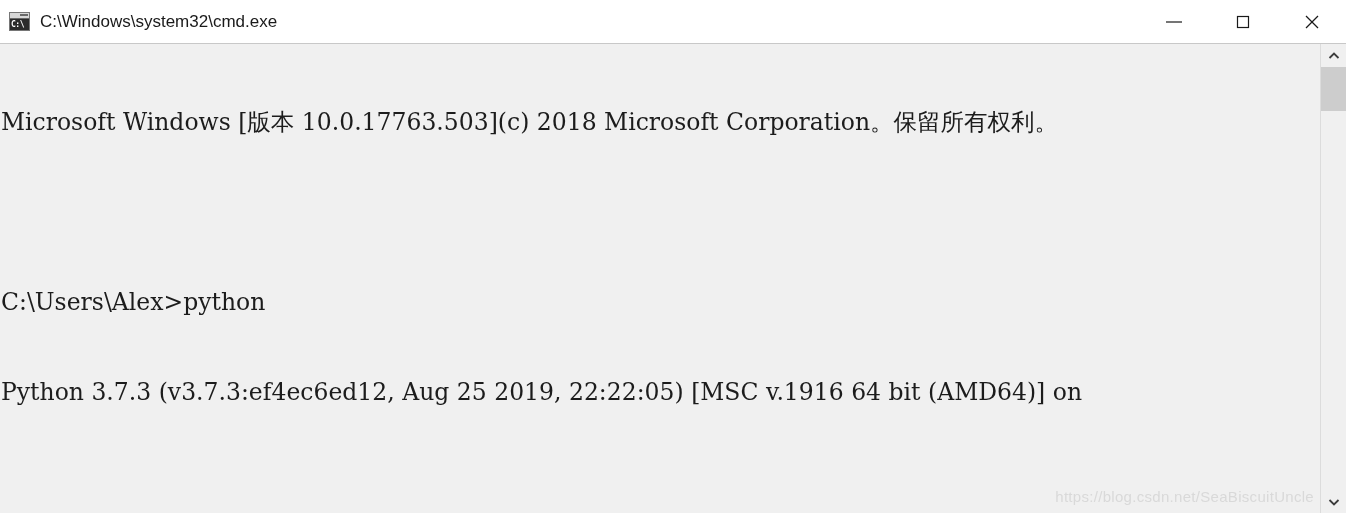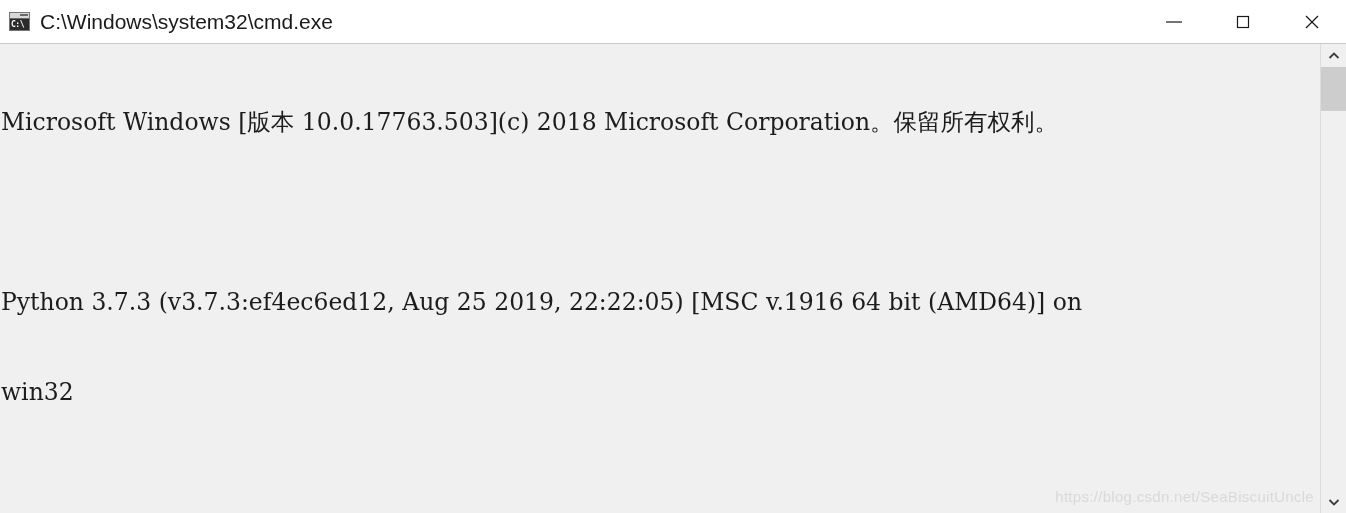--- a/index.html
+++ b/index.html
@@ -75,21 +75,21 @@
     background: #2b2b2b;
     color: #ffffff;
     font-family: "DejaVu Sans Mono", monospace;
     font-size: 8px;
     line-height: 12px;
     letter-spacing: -0.5px;
     padding-left: 1px;
     font-weight: bold;
   }
   .title-text {
-    font-size: 21px;
+    font-size: 17px;
     color: #1a1a1a;
     font-family: "Liberation Sans", sans-serif;
     white-space: nowrap;
     overflow: hidden;
     text-overflow: ellipsis;
   }
 
   .win-controls {
     display: flex;
     flex: 0 0 auto;
@@ -224,22 +224,22 @@
       </button>
     </div>
   </div>
 
   <div class="terminal-wrap">
 
     <div class="terminal">
       <div class="console-text">
         <span class="ln">Microsoft Windows [版本 10.0.17763.503](c) 2018 Microsoft Corporation。保留所有权利。</span>
         <span class="ln"></span>
+        <span class="ln">C:\Users\Alex&gt;python</span>
         <span class="ln">Python 3.7.3 (v3.7.3:ef4ec6ed12, Aug 25 2019, 22:22:05) [MSC v.1916 64 bit (AMD64)] on</span>
-        <span class="ln">win32</span>
         
         
         
         
         
         
         
         
         
       </div>

